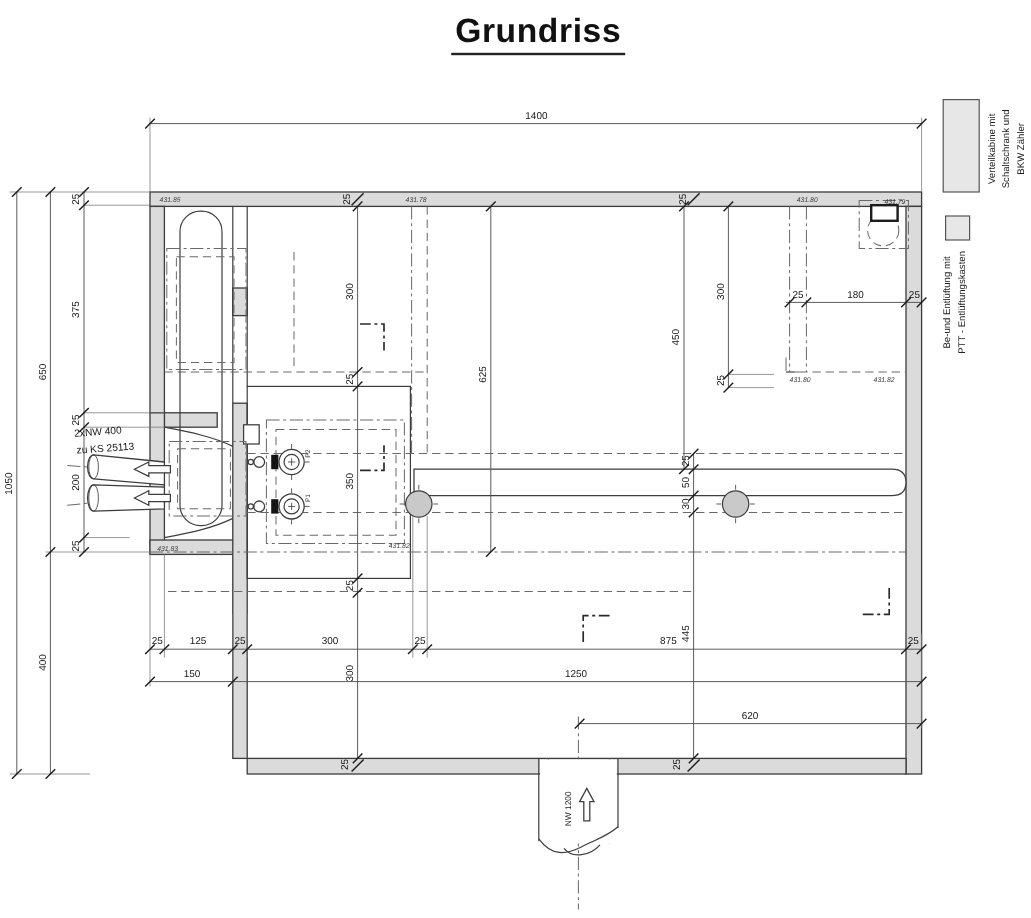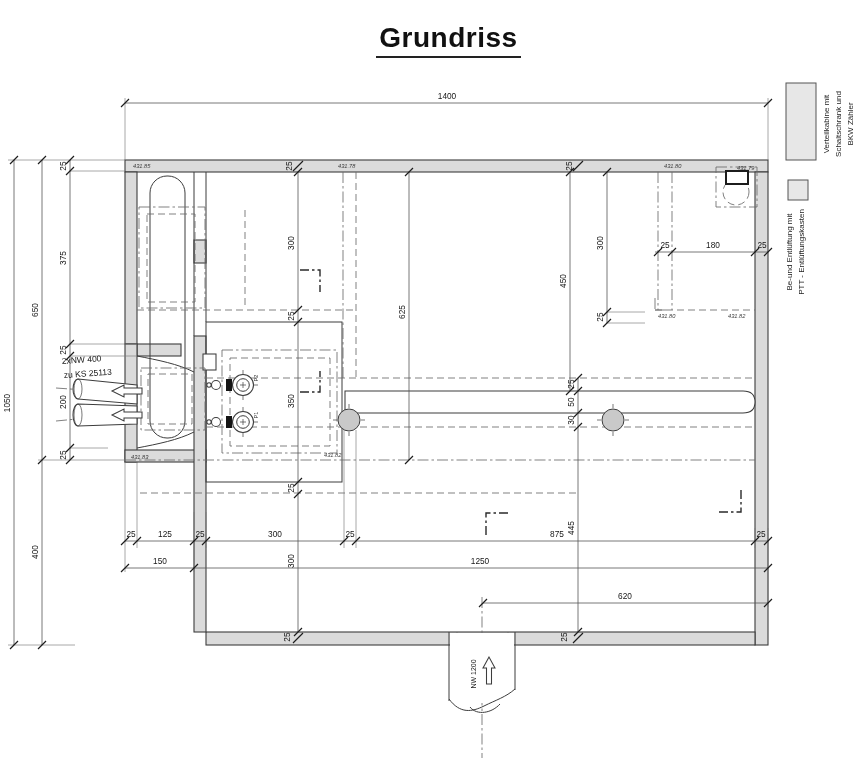--- a/index.html
+++ b/index.html
@@ -1,20 +1,20 @@
 <!DOCTYPE html>
 <html><head>
 <meta charset="utf-8">
 <style>
   html,body{margin:0;padding:0;background:#fff;}
   .canvas{position:relative;width:859px;height:765px;background:#fff;overflow:hidden;
           font-family:"Liberation Sans",sans-serif;}
   .title-wrap{position:absolute;top:10px;left:0;width:100%;text-align:center;}
   .title-wrap span{display:inline-block;margin-left:38px;font-size:28px;font-weight:bold;
-          color:#111;border-bottom:2px solid #222;padding:0 3px 2px 3px;letter-spacing:.5px;margin-top:12px;}
+          color:#111;border-bottom:2px solid #222;padding:0 3px 2px 3px;letter-spacing:.5px;}
   svg{position:absolute;top:0;left:0;}
   .wall{fill:#dbdbdb;stroke:#3d3d3d;stroke-width:1.1;}
   .thin{fill:none;stroke:#3d3d3d;stroke-width:1;}
   .thn8{fill:none;stroke:#3d3d3d;stroke-width:.7;}
   .white{fill:#fff;stroke:#3d3d3d;stroke-width:1.05;}
   .mask{fill:#fff;stroke:none;}
   .dim{stroke:#555;stroke-width:.8;fill:none;}
   .ext{stroke:#7a7a7a;stroke-width:.65;fill:none;}
   .tk{stroke:#1d1d1d;stroke-width:1.2;fill:none;}
   .dsh{fill:none;stroke:#6a6a6a;stroke-width:.85;stroke-dasharray:7 4;}

